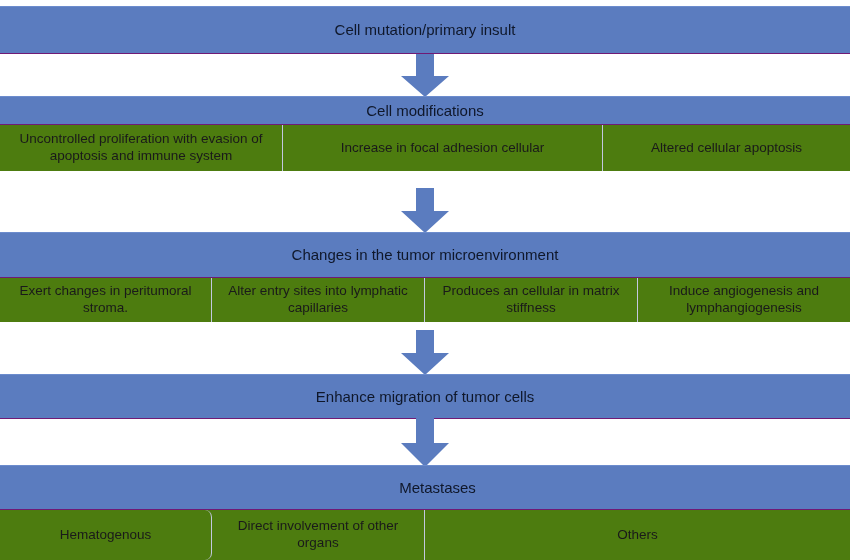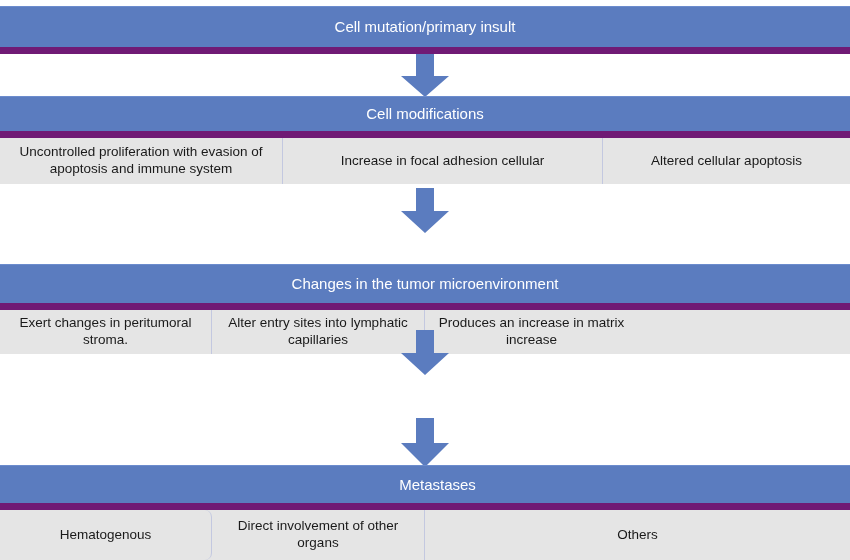--- a/index.html
+++ b/index.html
@@ -20,37 +20,37 @@
     overflow: hidden;
   }
   .stage {
     position: absolute;
     left: 0;
     width: 850px;
     box-sizing: border-box;
   }
   .header-bar {
     background: #5b7cbf;
-    color: #ffffff;
+    color: #0f172a;
     font-size: 15px;
     line-height: 1.15;
     display: flex;
     align-items: center;
     justify-content: center;
     text-align: center;
     box-sizing: border-box;
     padding: 0 14px;
     width: 100%;
     border-top: 1px solid #6c8ccd;
-    border-bottom: 7px solid #701a75;
+    border-bottom: 1px solid #701a75;
   }
   .sub-row {
     display: flex;
     width: 100%;
-    background: #e5e5e5;
+    background: #4d7c0f;
     box-sizing: border-box;
   }
   .sub-cell {
     flex: 1 1 0;
     display: flex;
     align-items: center;
     justify-content: center;
     text-align: center;
     color: #1a1a1a;
     font-size: 13.5px;
@@ -82,61 +82,67 @@
     <div class="header-bar" style="height:48px;">Cell mutation/primary insult</div>
   </div>
 
   <div class="arrow" style="top:54px;">
     <svg width="56" height="44" viewBox="0 0 56 44" aria-hidden="true">
       <polygon points="19,0 37,0 37,22 52,22 28,43 4,22 19,22" fill="#5b7cbf"></polygon>
     </svg>
   </div>
 
   <div class="stage" style="top:96px;">
-    <div class="header-bar" style="height:42px;">Cell modifications</div>
+    <div class="header-bar" style="height:29px;">Cell modifications</div>
     <div class="sub-row" style="height:46px;">
       <div class="sub-cell" style="flex:0 0 283px;">
         <span>Uncontrolled proliferation with evasion of apoptosis and immune system</span>
       </div>
       <div class="sub-cell" style="flex:0 0 320px;">
         <span>Increase in focal adhesion cellular</span>
       </div>
       <div class="sub-cell">
         <span>Altered cellular apoptosis</span>
       </div>
     </div>
   </div>
 
   <div class="arrow" style="top:188px;">
     <svg width="56" height="46" viewBox="0 0 56 46" aria-hidden="true">
       <polygon points="19,0 37,0 37,23 52,23 28,45 4,23 19,23" fill="#5b7cbf"></polygon>
     </svg>
   </div>
 
   <div class="stage" style="top:232px;">
-    <div class="header-bar" style="height:46px;margin-top:32px;">Changes in the tumor microenvironment</div>
+    <div class="header-bar" style="height:46px;">Changes in the tumor microenvironment</div>
     <div class="sub-row" style="height:44px;">
       <div class="sub-cell" style="flex:0 0 212px;">
         <span>Exert changes in peritumoral stroma.</span>
       </div>
       <div class="sub-cell" style="flex:0 0 213px;text-align:center;">
         <span>Alter entry sites into lymphatic capillaries</span>
       </div>
       <div class="sub-cell" style="flex:0 0 213px;">
-        <span>Produces an increase in matrix increase</span>
+        <span>Produces an cellular in matrix stiffness</span>
+      </div>
+      <div class="sub-cell">
+        <span>Induce angiogenesis and lymphangiogenesis</span>
       </div>
     </div>
   </div>
 
   <div class="arrow" style="top:330px;">
     <svg width="56" height="46" viewBox="0 0 56 46" aria-hidden="true">
       <polygon points="19,0 37,0 37,23 52,23 28,45 4,23 19,23" fill="#5b7cbf"></polygon>
     </svg>
   </div>
 
+  <div class="stage" style="top:374px;">
+    <div class="header-bar" style="height:45px;">Enhance migration of tumor cells</div>
+  </div>
 
   <div class="arrow" style="top:418px;">
     <svg width="56" height="50" viewBox="0 0 56 50" aria-hidden="true">
       <polygon points="19,0 37,0 37,25 52,25 28,49 4,25 19,25" fill="#5b7cbf"></polygon>
     </svg>
   </div>
 
   <div class="stage" style="top:465px;">
     <div class="header-bar" style="height:45px;padding-left:39px;">Metastases</div>
     <div class="sub-row" style="height:50px;">

